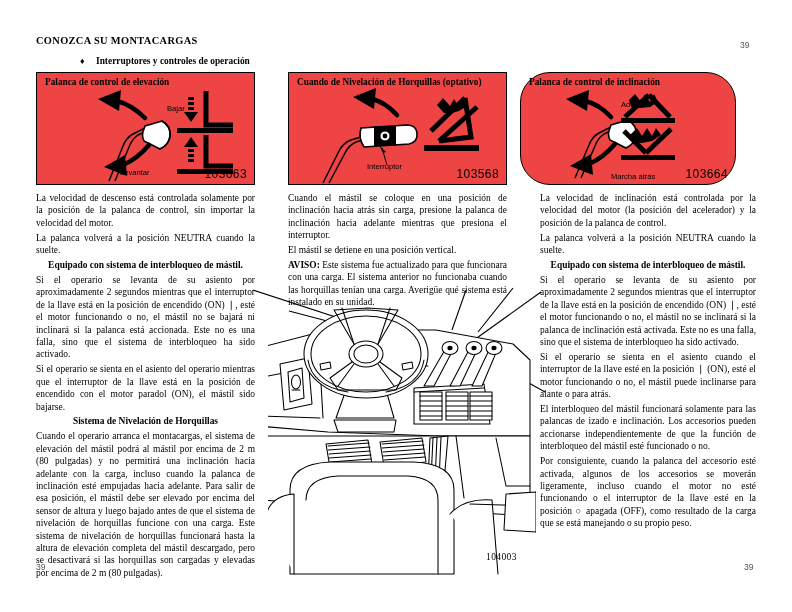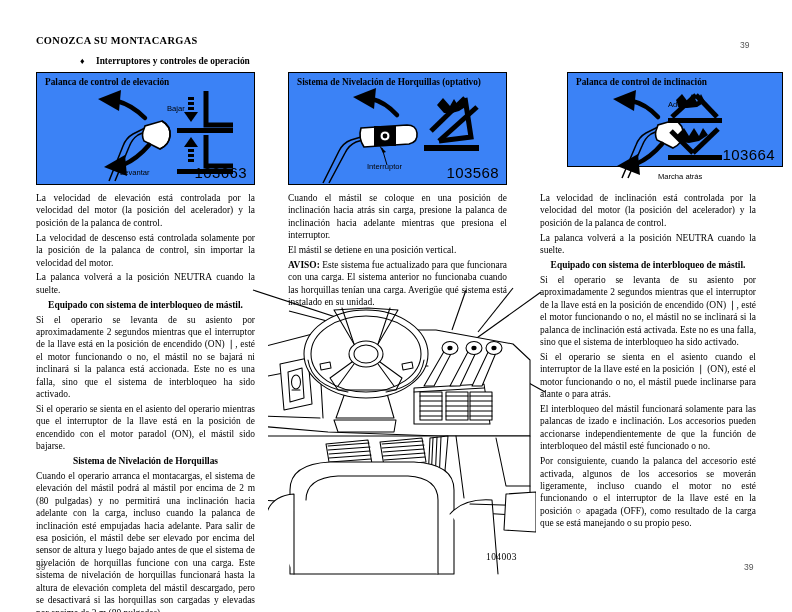--- a/index.html
+++ b/index.html
@@ -48,35 +48,35 @@
     display: inline-block;
     width: 13px;
     font-size: 9px;
   }
   .hdr-sub .sublabel { margin-left: 3px; }
 
   
   .figbox {
     position: absolute;
     border: 1.2px solid #000;
-    background: #3b82f6;
+    background: #ef4444;
     box-sizing: border-box;
   }
   .figbox .cap {
     position: absolute;
     left: 8px; top: 4px;
     font-weight: bold;
     font-size: 9.3px;
     white-space: nowrap;
   }
   .figbox .partno {
     position: absolute;
     right: 7px; bottom: 3px;
     font-family: "Liberation Sans", sans-serif;
-    font-size: 15px;
+    font-size: 12px;
     letter-spacing: 0.4px;
   }
   .figbox svg { position: absolute; left: 0; top: 0; }
   .figlabel {
     position: absolute;
     font-family: "Liberation Sans", sans-serif;
     font-size: 7.6px;
     white-space: nowrap;
   }
 
@@ -174,21 +174,21 @@
       </g>
     </svg>
 
     <div class="figlabel" style="left:130px; top:31px;">Bajar</div>
     <div class="figlabel" style="left:83px; top:95px;text-align:right;">Levantar</div>
 
     <div class="partno">103663</div>
   </div>
 
   <div class="figbox" style="left:288px; top:72px; width:219px; height:113px;">
-    <div class="cap">Sistema de Nivelación de Horquillas (optativo)</div>
+    <div class="cap">Cuando de Nivelación de Horquillas (optativo)</div>
 
     <svg width="219" height="113" viewBox="0 0 219 113">
 
       <path d="M34 110 L50 78 Q54 70 62 67 L72 64" fill="none" stroke="#000" stroke-width="1.5"></path>
       <path d="M40 110 L56 80 Q60 72 67 69 L77 66" fill="none" stroke="#000" stroke-width="1.5"></path>
 
       <path d="M72 55 L118 52 Q127 52 128 60 Q129 69 120 71 L75 74 Q69 65 72 55 Z" fill="#fff" stroke="#000" stroke-width="1.6"></path>
 
       <rect x="85" y="53" width="22" height="20" fill="#000"></rect>
       <ellipse cx="96" cy="63" rx="5" ry="5" fill="#fff" stroke="#000" stroke-width="1"></ellipse>
@@ -207,21 +207,21 @@
         <path d="M176 25 L182 64 L150 68" fill="none" stroke="#000" stroke-width="5" stroke-linejoin="miter"></path>
         <rect x="135" y="72" width="55" height="6" fill="#000"></rect>
       </g>
     </svg>
 
     <div class="figlabel" style="left:78px; top:89px;">Interruptor</div>
 
     <div class="partno">103568</div>
   </div>
 
-  <div class="figbox" style="left:567px; top:72px; width:216px; height:95px;">
+  <div class="figbox" style="left:520px; top:72px; width:216px; height:113px;border-radius:30px;">
     <div class="cap">Palanca de control de inclinación</div>
 
     <svg width="216" height="113" viewBox="0 0 216 113">
 
       <path d="M54 105 L68 72 Q71 64 78 60 L90 54" fill="none" stroke="#000" stroke-width="1.5"></path>
       <path d="M60 105 L74 73 Q77 65 83 61 L94 56" fill="none" stroke="#000" stroke-width="1.5"></path>
 
       <path d="M89 55 Q86 61 89 67 L105 75 Q114 71 115 62 Q116 52 107 47 L90 52 Z" fill="#fff" stroke="#000" stroke-width="1.6"></path>
 
       <path d="M90 44 Q78 31 64 28" fill="none" stroke="#000" stroke-width="4.5" stroke-linecap="round"></path>
@@ -245,21 +245,20 @@
       </g>
     </svg>
 
     <div class="figlabel" style="left:100px; top:27px;">Adelante</div>
     <div class="figlabel" style="left:90px; top:99px;">Marcha atrás</div>
 
     <div class="partno">103664</div>
   </div>
 
   <div class="col" style="left:36px; top:192px; width:219px;">
-    <p>La velocidad de elevación está controlada por la velocidad del motor (la posición del acelerador) y la posición de la palanca de control.</p>
     <p>La velocidad de descenso está controlada solamente por la posición de la palanca de control, sin importar la velocidad del motor.</p>
     <p>La palanca volverá a la posición NEUTRA cuando la suelte.</p>
     <p class="b">Equipado con sistema de interbloqueo de mástil.</p>
     <p>Si el operario se levanta de su asiento por aproximadamente 2 segundos mientras que el interruptor de la llave está en la posición de encendido (ON) ❘, esté el motor funcionando o no, el mástil no se bajará ni inclinará si la palanca está accionada. Este no es una falla, sino que el sistema de interbloqueo ha sido activado.</p>
     <p>Si el operario se sienta en el asiento del operario mientras que el interruptor de la llave está en la posición de encendido con el motor paradol (ON), el mástil sido bajarse.</p>
     <p class="b">Sistema de Nivelación de Horquillas</p>
     <p>Cuando el operario arranca el montacargas, el sistema de elevación del mástil podrá al mástil por encima de 2 m (80 pulgadas) y no permitirá una inclinación hacia adelante con la carga, incluso cuando la palanca de inclinación esté empujadas hacia adelante. Para salir de esa posición, el mástil debe ser elevado por encima del sensor de altura y luego bajado antes de que el sistema de nivelación de horquillas funcione con una carga. Este sistema de nivelación de horquillas funcionará hasta la altura de elevación completa del mástil descargado, pero se desactivará si las horquillas son cargadas y elevadas por encima de 2 m (80 pulgadas).</p>
   </div>
 
   <div class="col" style="left:288px; top:192px; width:219px;">

